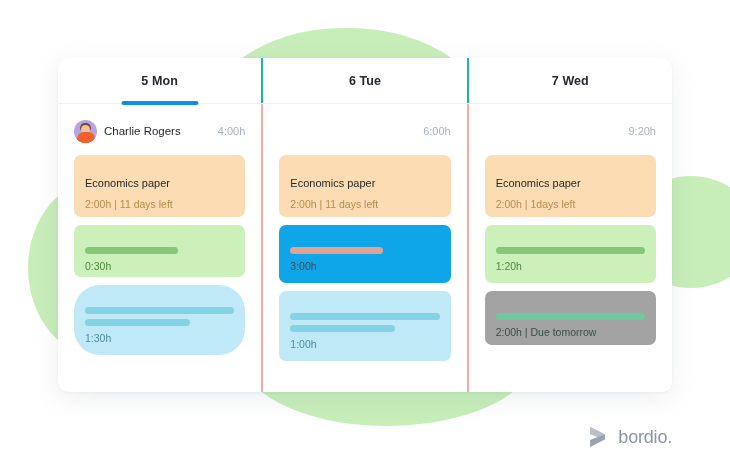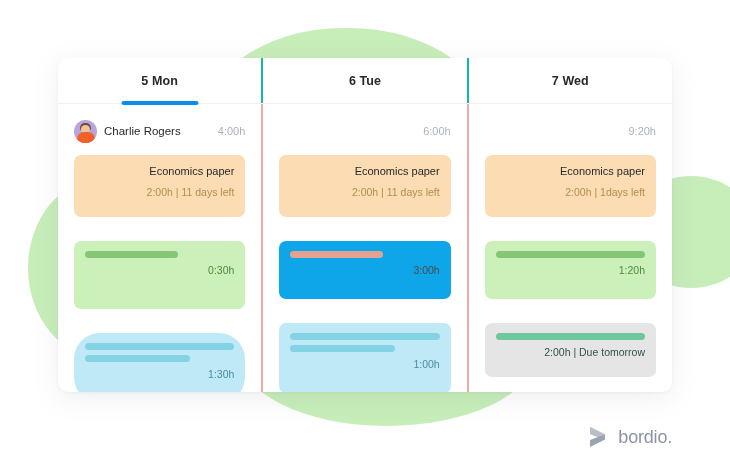--- a/index.html
+++ b/index.html
@@ -108,21 +108,20 @@
   }
 
   .board-body {
     flex: 1 1 auto;
     display: flex;
   }
   .col {
     flex: 1 1 0;
     padding: 14px 16px 0 16px;
     box-sizing: border-box;
-    text-align: right;
   }
   .col + .col { border-left: 2px solid #fca5a5; }
 
   
   .col-top {
     display: flex;
     align-items: center;
     height: 26px;
     margin-bottom: 11px;
   }
@@ -165,22 +164,22 @@
   }
   .col-total {
     margin-left: auto;
     font-size: 11px;
     color: #a9b2bd;
   }
 
   
   .task {
     border-radius: 7px;
-    padding: 10px 11px 11px 11px;
-    margin-bottom: 24px;
+    padding: 22px 11px 11px 11px;
+    margin-bottom: 8px;
     box-sizing: border-box;
   }
   .task-title {
     font-size: 11px;
     color: #27282b;
     line-height: 1.25;
     margin-bottom: 7px;
     white-space: nowrap;
   }
   .task-meta {
@@ -204,21 +203,21 @@
   .t-green .task-meta { color: #4d8a3e; }
   
   .t-blue             { background: #bfe9f7; }
   .t-blue .bar        { background: #84d3e5; }
   .t-blue .task-meta  { color: #4d8c9e; }
   
   .t-salmon           { background: #0ea5e9; }
   .t-salmon .bar      { background: #e4a391; }
   .t-salmon .task-meta{ color: #4e4a47; }
   
-  .t-mint             { background: #e5e5e5; }
+  .t-mint             { background: #a3a3a3; }
   .t-mint .bar        { background: #6fc79d; }
   .t-mint .task-meta  { color: #355244; }
 
   
   .logo {
     position: absolute;
     right: 58px;
     bottom: 18px;
     display: flex;
     align-items: center;
@@ -265,21 +264,21 @@
               <span class="face"></span>
               <span class="body"></span>
             </div>
             <span class="person-name">Charlie Rogers</span>
             <span class="col-total">4:00h</span>
           </div>
           <div class="task t-orange" style="height: 62px;">
             <div class="task-title">Economics paper</div>
             <div class="task-meta">2:00h | 11 days left</div>
           </div>
-          <div class="task t-green no-title" style="height: 68px;">
+          <div class="task t-green no-title" style="height: 52px;">
             <div class="bar" style="width: 62%;"></div>
             <div class="task-meta">0:30h</div>
           </div>
           <div class="task t-blue no-title" style="height: 70px; border-radius: 26px;">
             <div class="bar" style="width: 100%;"></div>
             <div class="bar" style="width: 70%;"></div>
             <div class="task-meta">1:30h</div>
           </div>
         </div>
         <div class="col">

